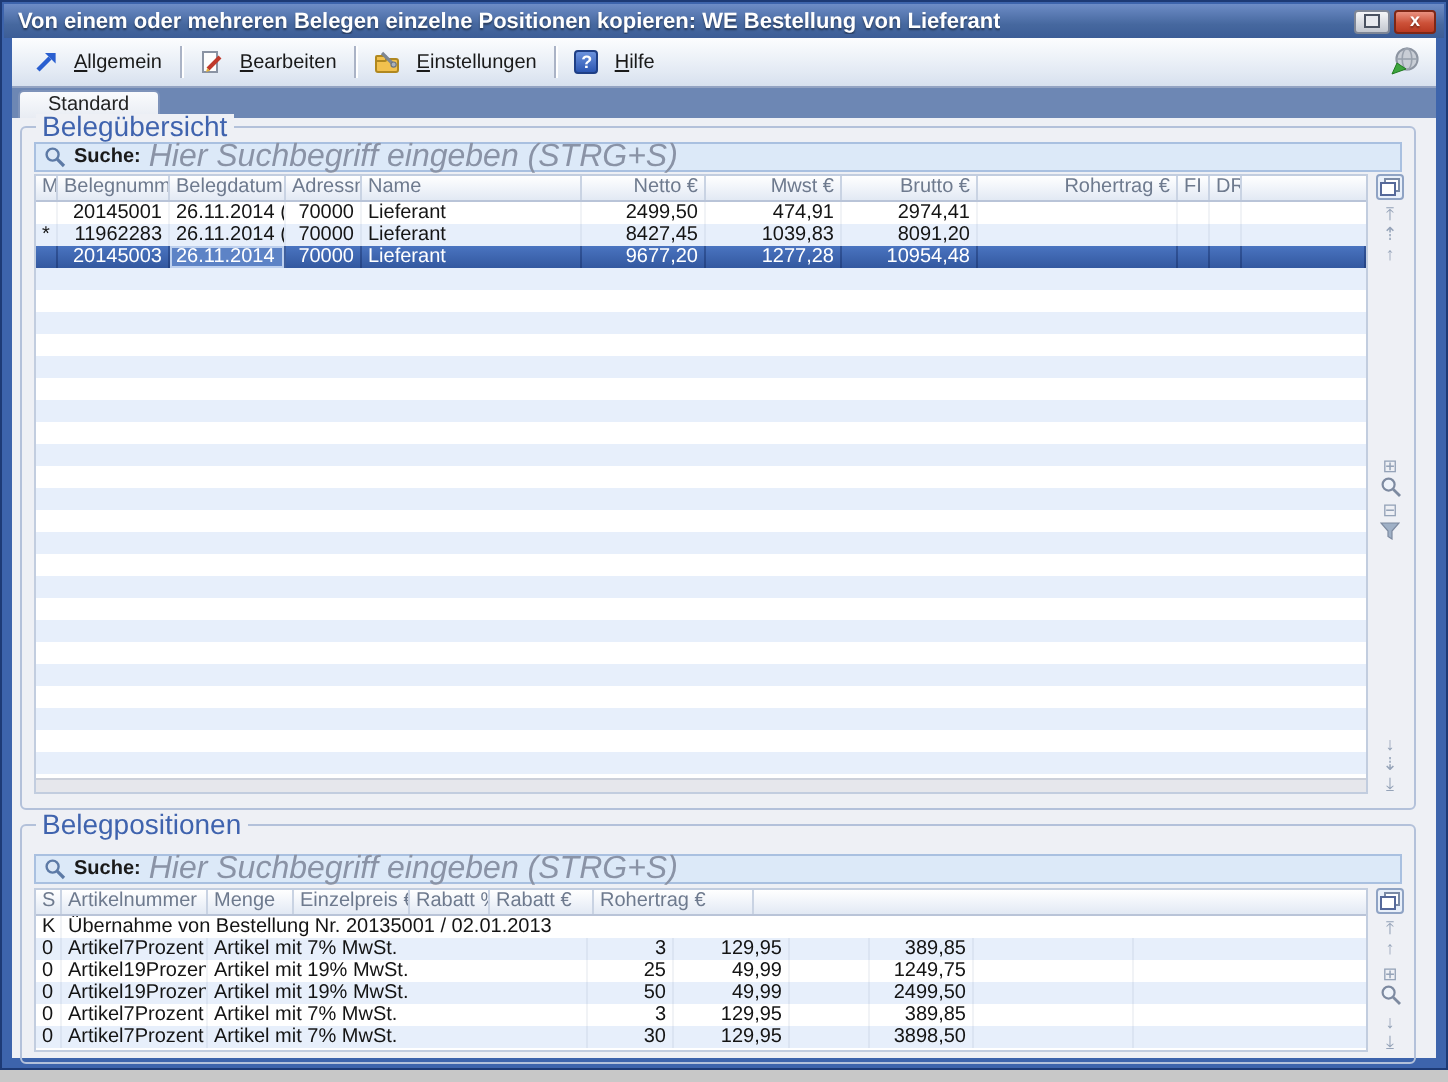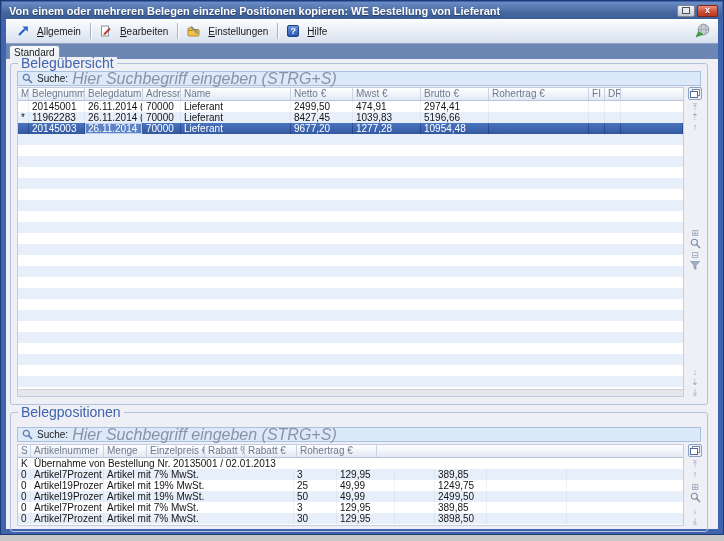--- a/index.html
+++ b/index.html
@@ -24,47 +24,47 @@
   .tbtn{display:flex;align-items:center;gap:8px;padding:2px 5px;font-size:10px;color:#1a1a1a;border-radius:2px;}
   .tlabel{display:inline-block;}
   .tlabel::first-letter{text-decoration:underline;}
   .tsep{width:1px;height:16px;background:#aab3c6;box-shadow:1px 0 0 #fff;margin:0 4px;}
   .globebtn{margin-left:auto;width:18px;height:18px;display:flex;align-items:center;justify-content:center;}
   .hilfe-ic{width:12px;height:12px;border-radius:2px;background:linear-gradient(#6b92dd,#2c56b2);
             color:#fff;font-size:9px;font-weight:bold;display:flex;align-items:center;justify-content:center;
             border:1px solid #1f3f85;box-sizing:border-box;}
   
   .tabstrip{position:absolute;left:5px;right:5px;top:43px;height:15px;background:#6d87b4;}
-  .tab{position:absolute;left:3px;top:1px;bottom:0;padding:0 4px;background:linear-gradient(#fafbfd,#e8ecf3);
+  .tab{position:absolute;left:3px;top:1px;bottom:0;padding:0 14px;background:linear-gradient(#fafbfd,#e8ecf3);
        border:1px solid #7e93ba;border-bottom:none;border-radius:3px 3px 0 0;font-size:10px;color:#222;
        display:flex;align-items:center;}
   .tabpage{position:absolute;left:5px;right:5px;top:58px;bottom:5px;background:#eef0f5;}
   
   .groupbox{position:absolute;left:4px;width:698px;border:1px solid #b3c1da;border-radius:3px;box-sizing:border-box;}
   .gb1{top:4px;height:342px;}
   .gb2{top:353px;height:120px;}
   .legend{position:absolute;top:-7px;left:7px;padding:0 3px;background:#eef0f5;color:#3f63ae;font-size:14px;line-height:12px;}
   
   .searchbar{position:absolute;left:6px;right:6px;height:15px;box-sizing:border-box;background:#dce9f8;
              border:1px solid #a9c0e0;display:flex;align-items:center;padding:0 4px;gap:4px;}
   .sb1{top:7px;} .sb2{top:14px;}
-  .slabel{font-size:10px;font-weight:normal;color:#1a1a1a;}
+  .slabel{font-size:10px;font-weight:bold;color:#1a1a1a;}
   .sph{font-size:16px;font-style:italic;color:#8a93a6;}
   
   .gridwrap{position:absolute;left:6px;right:23px;box-sizing:border-box;background:#fff;
             border:1px solid #c2cddf;display:flex;flex-direction:column;overflow:hidden;}
   .gw1{top:23px;bottom:7px;} .gw2{top:31px;bottom:5px;}
   .ghead{display:flex;height:13px;background:linear-gradient(#ffffff,#e2e9f4);border-bottom:1px solid #b9c4d8;
          box-sizing:border-box;flex:none;}
   .hcell{font-size:10px;line-height:12px;color:#6e7a8e;padding:0 3px;box-sizing:border-box;
          border-right:1px solid #c9d3e3;overflow:hidden;white-space:nowrap;}
   .grow{display:flex;height:11px;flex:none;}
   .gcell{font-size:10px;line-height:11px;color:#141414;padding:0 3px;box-sizing:border-box;
          overflow:hidden;white-space:nowrap;border-right:1px solid rgba(120,140,170,.10);}
-  .num{}
+  .num{text-align:right;}
   .alt{background:#e7effb;}
   .sel{background:linear-gradient(#4a74c0,#33589f);}
   .sel .gcell{color:#fff;border-right:1px solid rgba(10,30,80,.35);}
   .sel .focus-cell{background:#5d83c6;box-shadow:inset 0 0 0 1px #bdd0ee;}
   
   .o0{width:11px;} .o1{width:56px;} .o2{width:58px;} .o3{width:38px;} .o4{width:110px;}
   .o5{width:62px;} .o6{width:68px;} .o7{width:68px;} .o8{width:100px;} .o9{width:16px;text-align:center;}
   .o10{width:16px;text-align:center;} .ofill{flex:1;border-right:none;}
   
   .p0{width:13px;} .p1{width:73px;} .p2{width:190px;} .p3{width:43px;} .p4{width:58px;}
@@ -192,21 +192,21 @@
         </div>
 
         <div class="grow alt">
           <div class="gcell o0">*</div>
           <div class="gcell o1 num">11962283</div>
           <div class="gcell o2">26.11.2014 (Mi</div>
           <div class="gcell o3 num">70000</div>
           <div class="gcell o4">Lieferant</div>
           <div class="gcell o5 num">8427,45</div>
           <div class="gcell o6 num">1039,83</div>
-          <div class="gcell o7 num">5196,66</div>
+          <div class="gcell o7 num">8091,20</div>
           <div class="gcell o8"></div>
           <div class="gcell o9"></div>
           <div class="gcell o10"></div>
           <div class="gcell ofill"></div>
         </div>
 
         <div class="grow sel">
           <div class="gcell o0"></div>
           <div class="gcell o1 num">20145003</div>
           <div class="gcell o2 focus-cell">26.11.2014</div>

